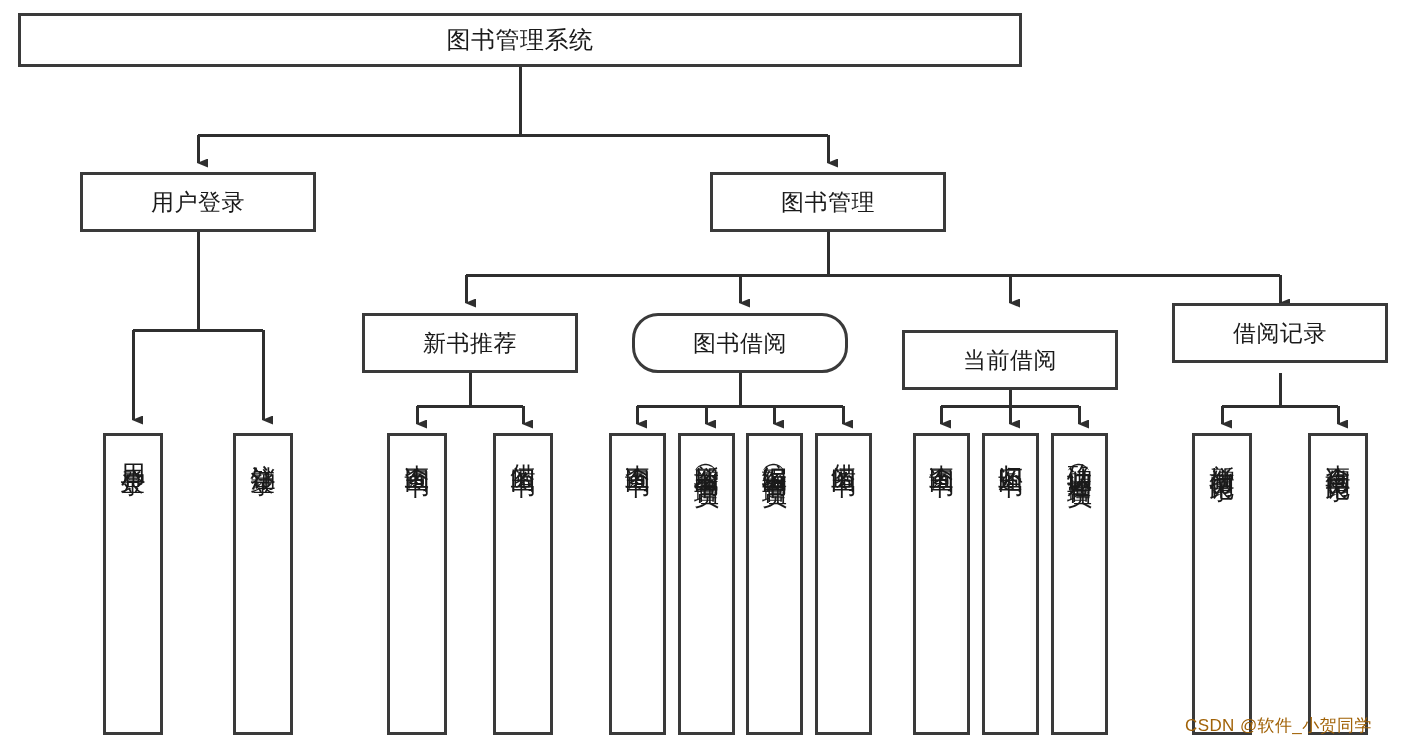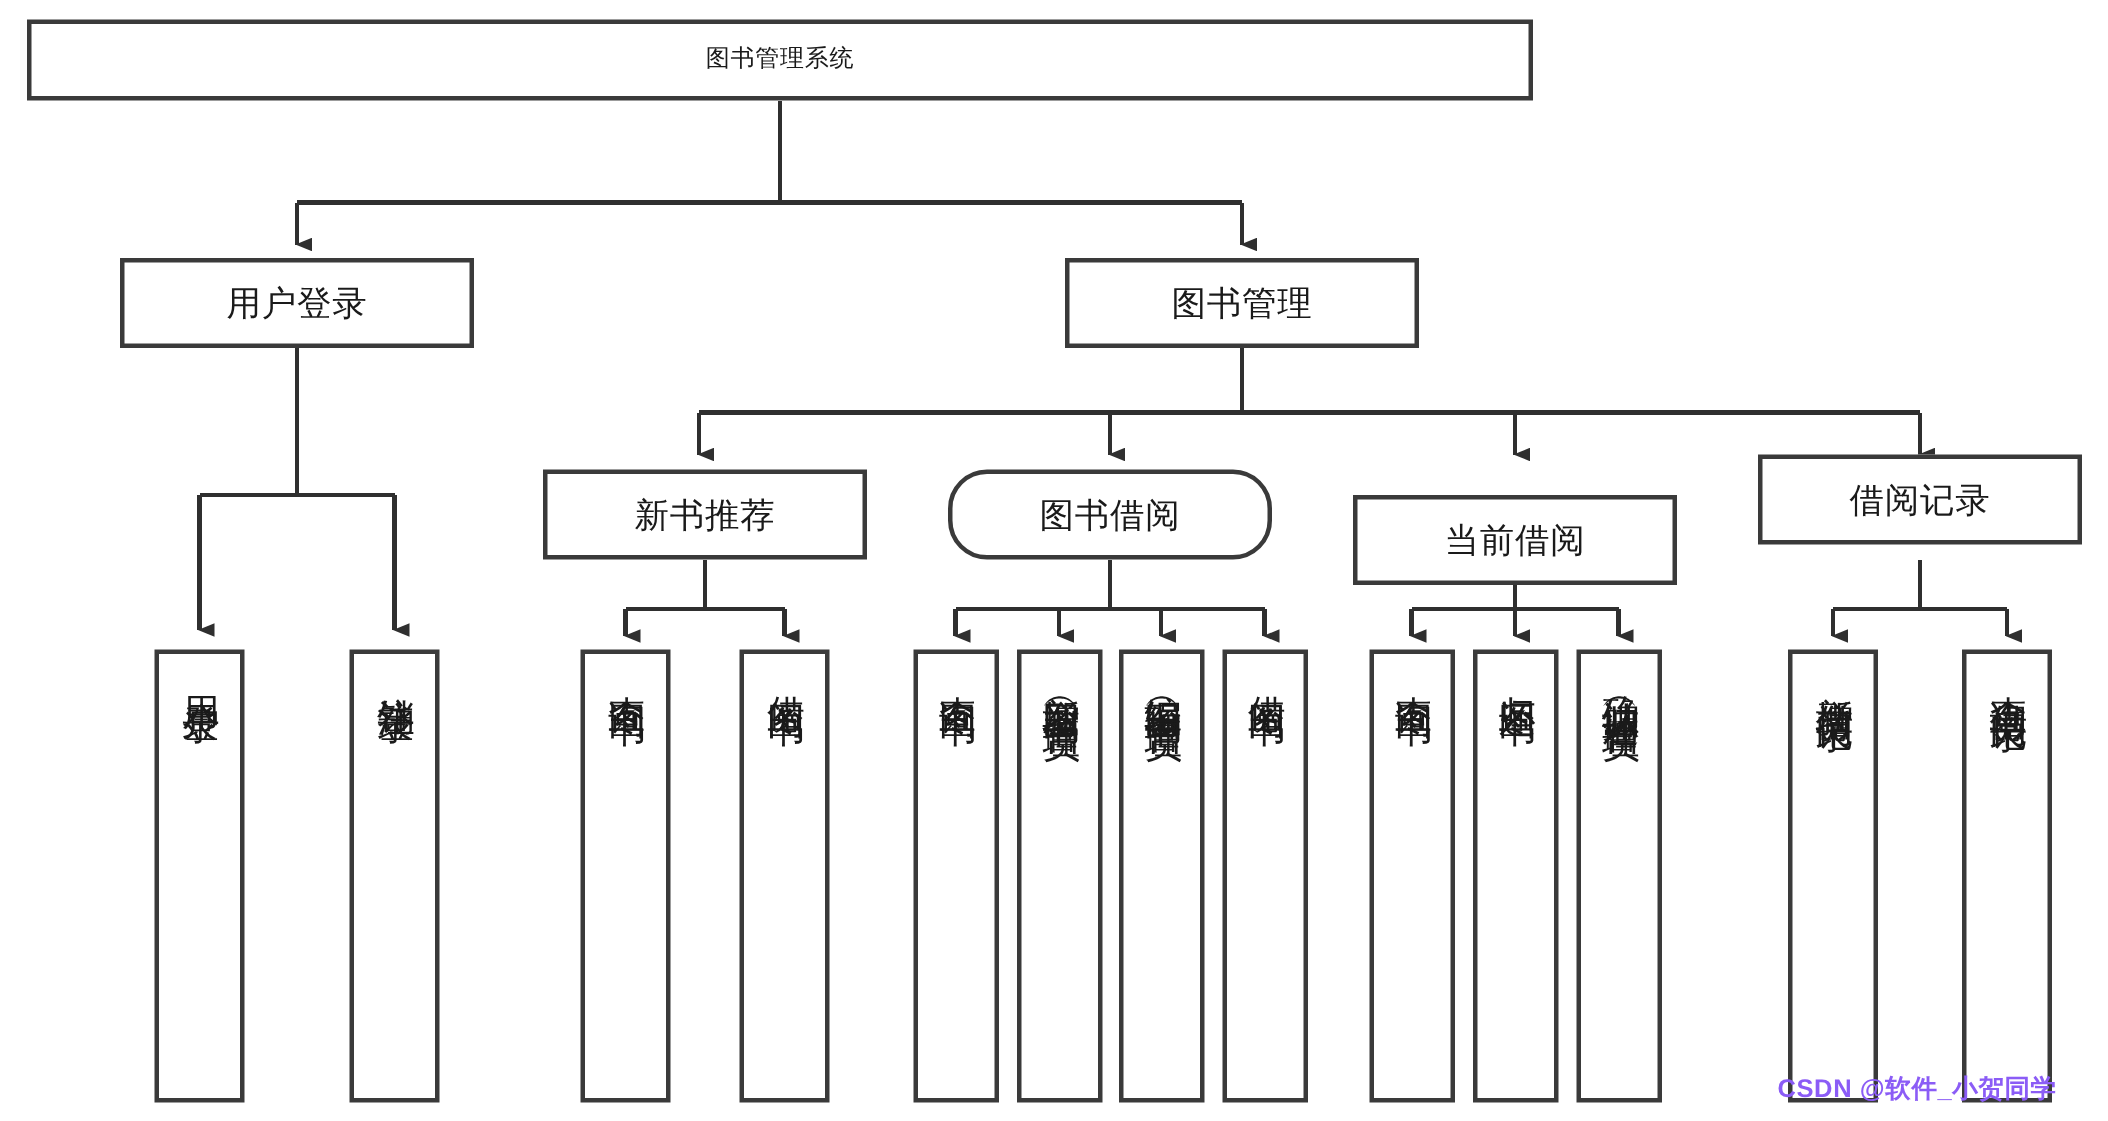--- a/index.html
+++ b/index.html
@@ -40,45 +40,44 @@
     text-align: center;
     line-height: 1.06;
   }
   
   .node.h .lbl {
     font-size: 23px;
     letter-spacing: 0.5px;
     white-space: nowrap;
   }
   .node.title .lbl {
-    font-size: 16px;
+    font-size: 24px;
   }
   
   .node.v {
     align-items: flex-start;
     justify-content: center;
     padding-top: 8px;
   }
   .node.v .lbl {
     writing-mode: vertical-rl;
     text-orientation: upright;
     font-size: 25px;
     line-height: 1.0;
     letter-spacing: 3px;
     white-space: nowrap;
   }
   .watermark {
     position: absolute;
     left: 1185px;
     top: 714px;
     font-size: 17px;
-    color: #8b5cf6;
+    color: #a16207;
     white-space: nowrap;
     letter-spacing: 0.4px;
-    font-weight: bold;
   }
 </style>
 </head>
 <body>
 
 <div id="canvas">
 
   <svg id="wires" viewBox="0 0 1405 747">
     <defs>
       <marker id="arr" markerWidth="9" markerHeight="11" refX="4.5" refY="10" orient="auto" markerUnits="userSpaceOnUse">

